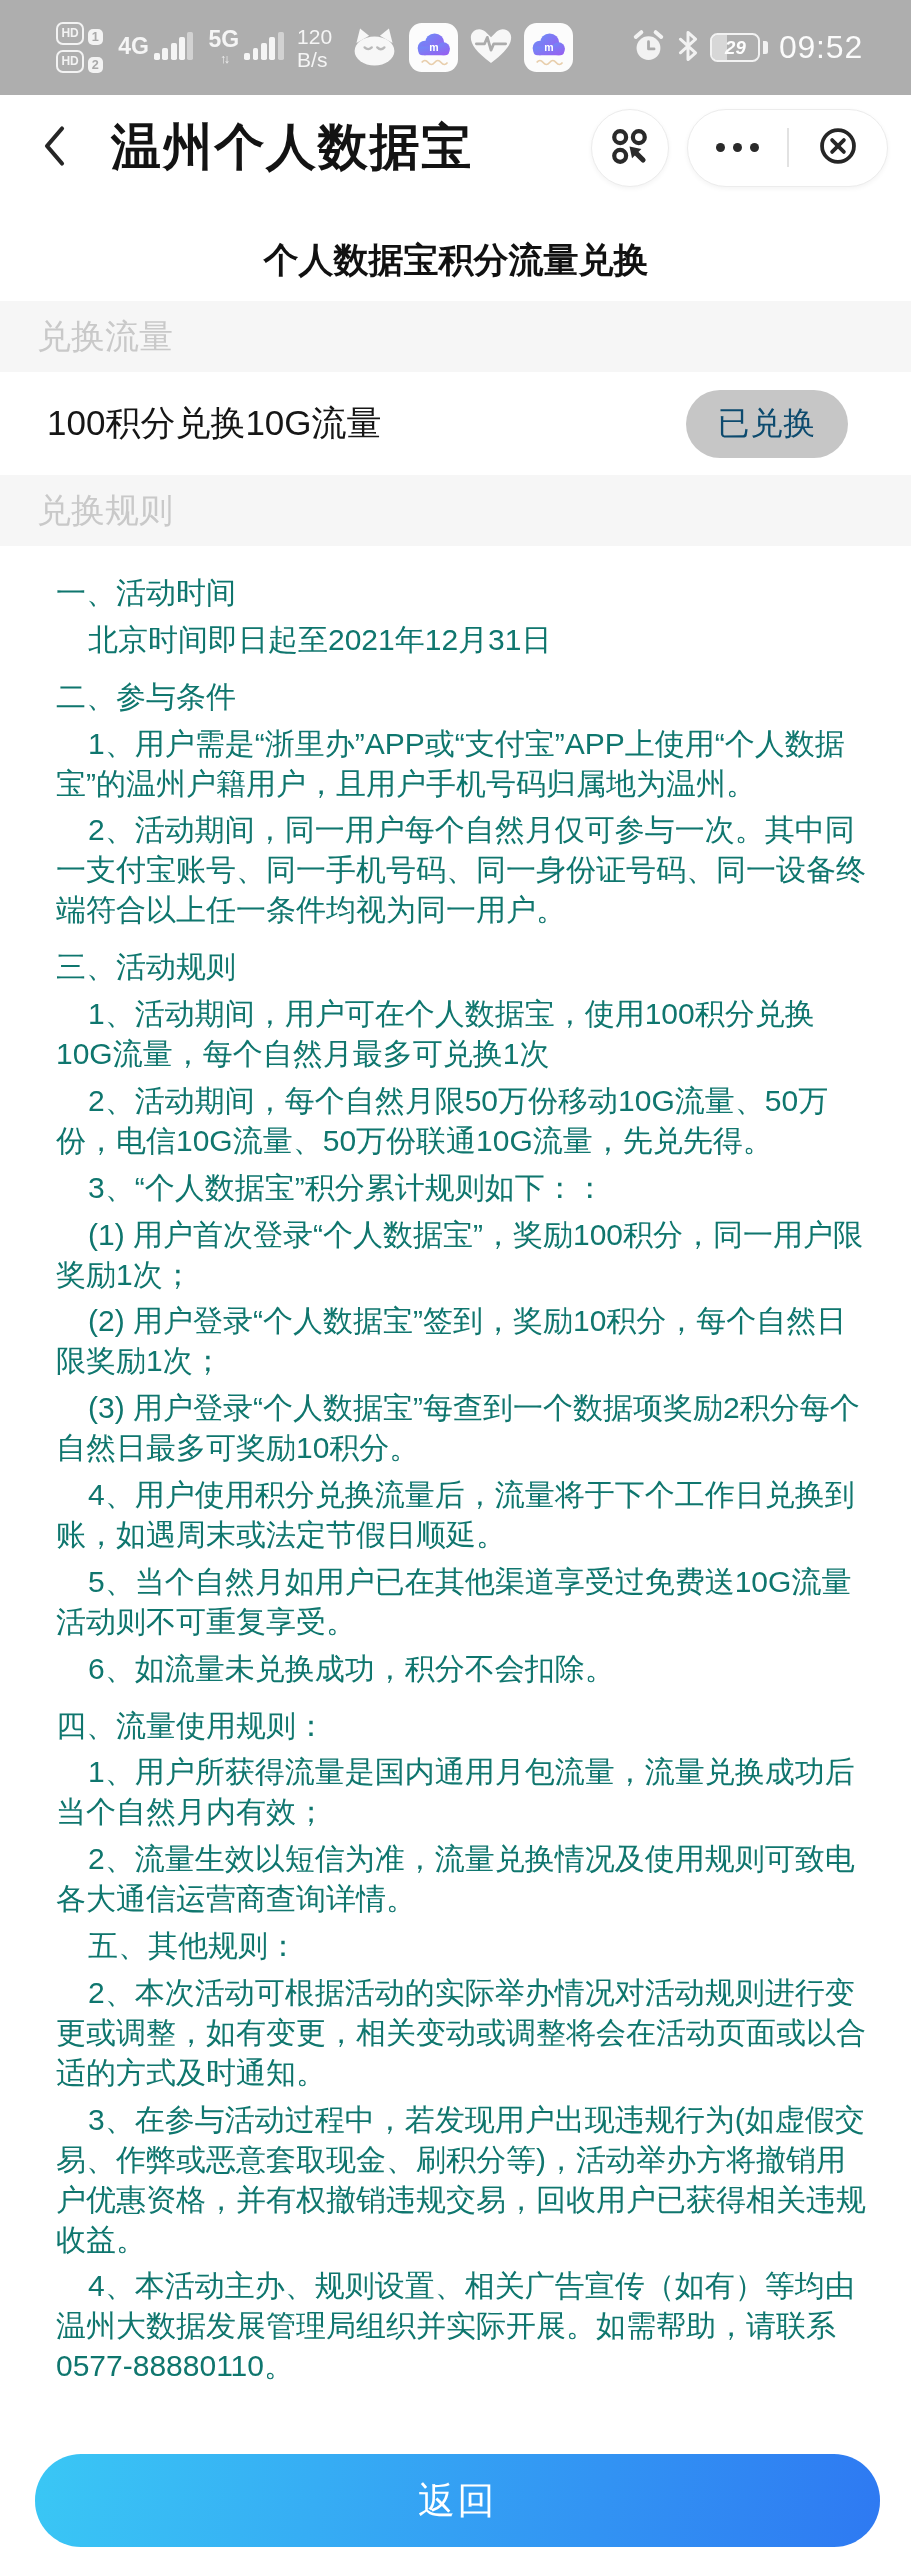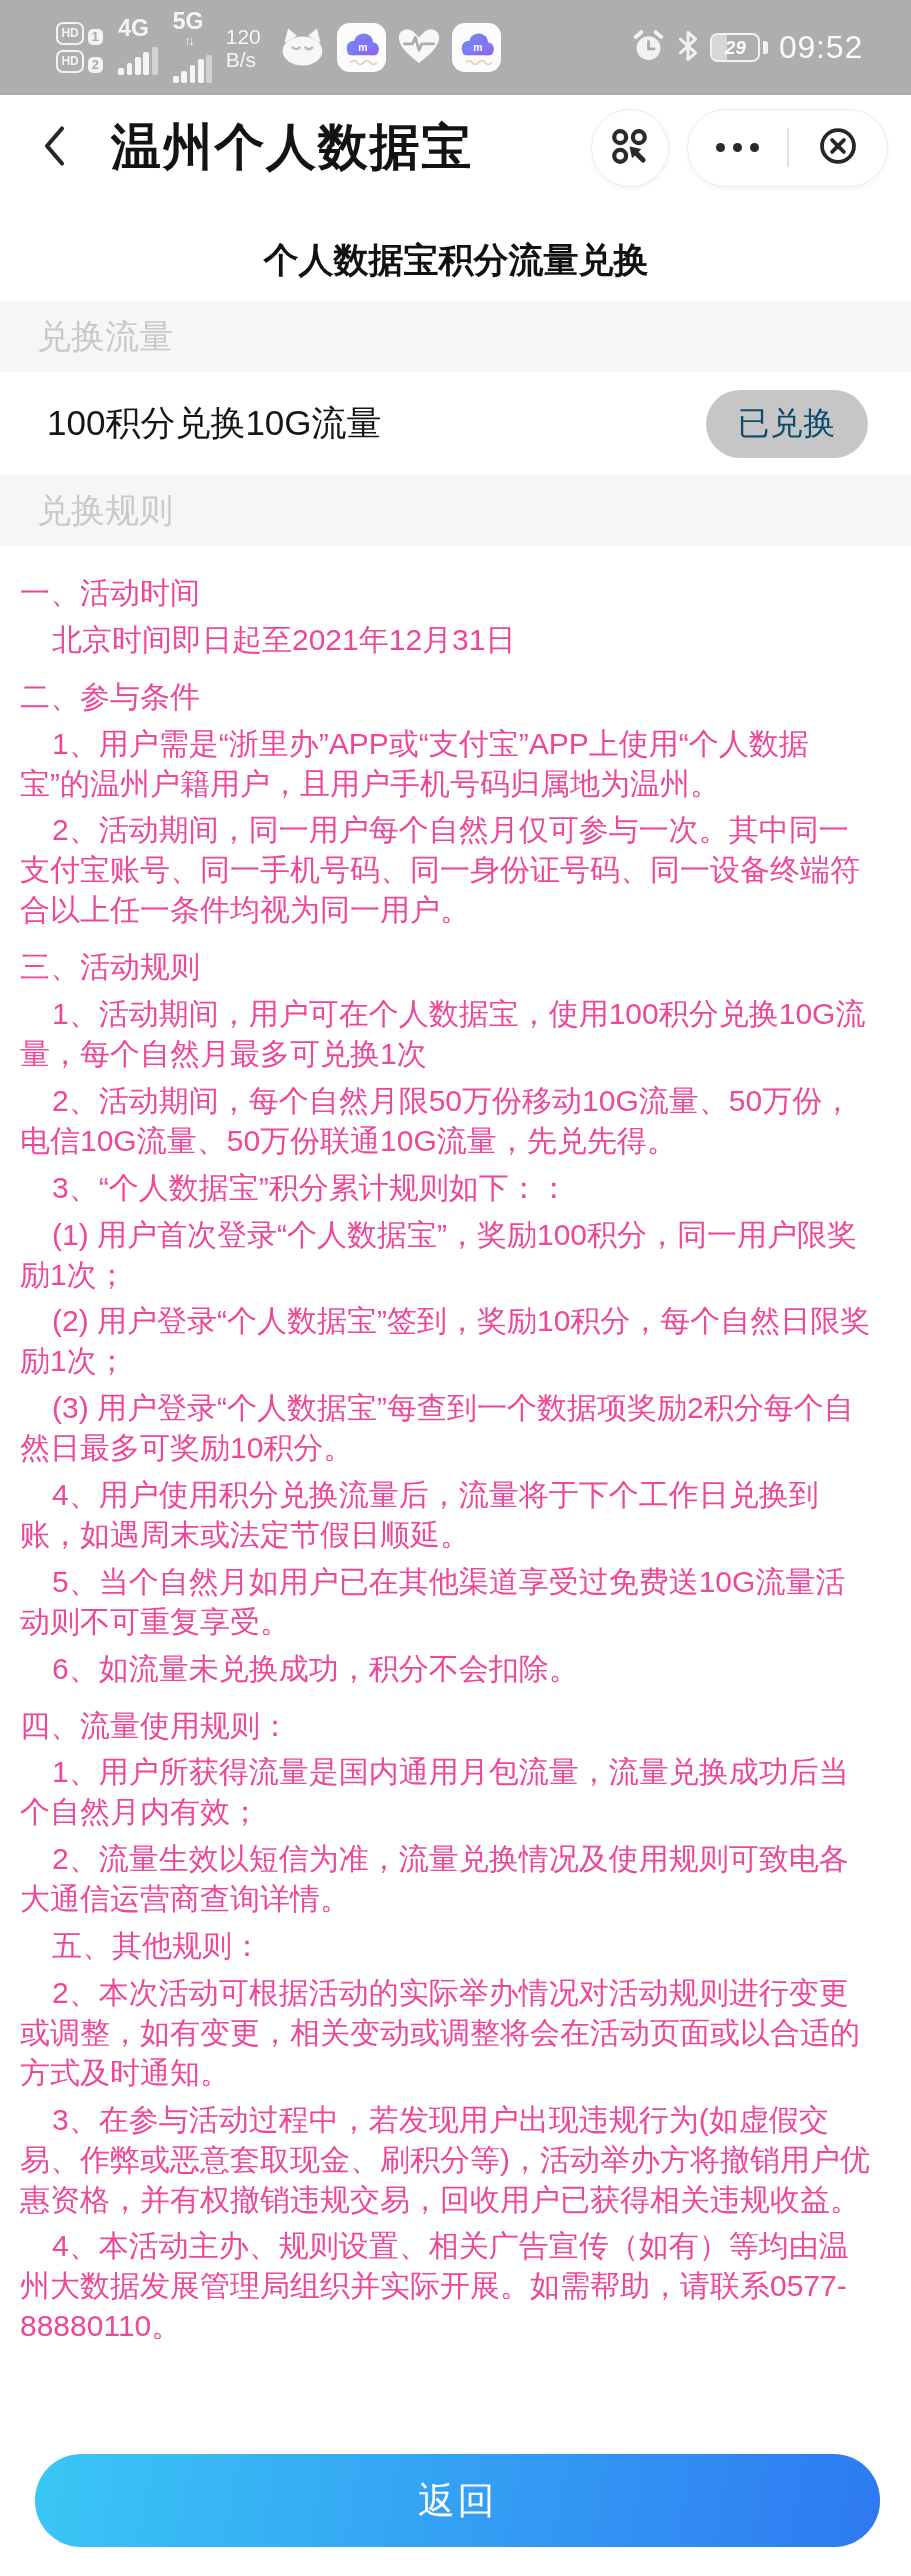--- a/index.html
+++ b/index.html
@@ -12,21 +12,21 @@
   
   .statusbar{
     height:95px;background:var(--status-bar-bg,#aeaeae);
     display:flex;align-items:center;padding:0 49px 0 56px;gap:11.8px;
     color:#f5f5f5;box-sizing:border-box;
   }
   .hd-stack{display:flex;flex-direction:column;gap:5.9px;}
   .hd-row{display:flex;align-items:flex-end;gap:3.4px;}
   .hd-badge{border:2.5px solid #f3f3f3;border-radius:6.8px;padding:0 3.4px;font-size:12px;line-height:18.6px;font-weight:700;color:#f3f3f3;}
   .hd-slot{background:#f3f3f3;color:#a9a9a9;border-radius:5px;font-size:12.7px;line-height:16px;padding:0 4.2px;font-weight:700;}
-  .net{display:flex;align-items:flex-start;gap:5px;margin-left:3.4px;flex-direction:column;}
+  .net{display:flex;align-items:center;gap:5px;margin-left:3.4px;}
   .net-label-wrap{display:flex;flex-direction:column;align-items:center;line-height:1;padding-bottom:1.7px;}
   .net-label{font-size:23px;font-weight:700;color:#f5f5f5;}
   .net-arrows{font-size:12.7px;color:#f0f0f0;letter-spacing:-2.5px;margin-top:2.5px;}
   .bars{display:flex;align-items:flex-end;gap:2.5px;padding-bottom:2.5px;}
   .bar{width:5.9px;background:#f5f5f5;border-radius:1.7px;}
   .bar.b1{height:6.8px}.bar.b2{height:11.8px}.bar.b3{height:17.7px}.bar.b4{height:23.6px}
   .bar.dim{height:28px;background:rgba(255,255,255,.45);}
   .speed{display:flex;flex-direction:column;font-size:21px;line-height:23px;color:#f5f5f5;margin-left:1.7px;}
   .sb-apps{display:flex;align-items:center;gap:11px;margin-left:6.8px;}
   .tile{width:49px;height:49px;border-radius:12.7px;background:#fcfcfc;display:flex;align-items:center;justify-content:center;}
@@ -43,24 +43,24 @@
   .header-title{margin-left:44px;font-size:50px;font-weight:700;color:#131313;letter-spacing:1.7px;}
   .circle-btn{margin-left:auto;width:78px;height:78px;border:1.7px solid #ececec;border-radius:50%;background:#fff;display:flex;align-items:center;justify-content:center;box-shadow:0 1.7px 5px rgba(0,0,0,.05);cursor:pointer;padding:0;}
   .pill-group{margin-left:18.6px;width:201px;height:78px;border:1.7px solid #ececec;border-radius:41px;display:flex;align-items:center;background:#fff;box-sizing:border-box;box-shadow:0 1.7px 5px rgba(0,0,0,.05);}
   .pill-half{flex:1;display:flex;align-items:center;justify-content:center;height:100%;background:none;border:none;cursor:pointer;padding:0;}
   .pill-divider{width:1.7px;height:39px;background:#e2e2e2;}
   .dots{display:flex;gap:7.6px;align-items:center;}
   .dots span{width:9.3px;height:9.3px;border-radius:50%;background:#2a2a2a;display:block;}
   
   .page-title{padding-top:37px;height:64px;text-align:center;font-size:35px;font-weight:700;color:#111;box-sizing:content-box;}
   .section-band{height:71px;background:var(--section-band-bg,#f6f6f6);display:flex;align-items:center;padding:0 37px;font-size:34px;color:var(--section-label,#c9c9c9);}
-  .offer-row{height:103px;padding:0 44px 0 47px;display:flex;align-items:center;justify-content:space-between;}
+  .offer-row{height:103px;padding:0 64px 0 47px;display:flex;align-items:center;justify-content:space-between;}
   .offer-text{font-size:35px;color:#161616;}
   .exchanged-pill{height:68px;border-radius:35px;background:var(--exchanged-pill-bg,#c6c6c6);color:#0c4a6e;font-size:32px;display:flex;align-items:center;padding:0 32px;border:none;letter-spacing:0.8px;}
-  .rules{padding:27px 41px 0 20px;font-size:30px;line-height:40px;color:#ec4899;}
+  .rules{padding:27px 41px 0 56px;font-size:30px;line-height:40px;color:#0f766e;}
   .rules p{margin:0 0 6.8px;text-indent:32px;}
   .rules p.section{text-indent:0;margin:17px 0 6.8px;}
   .rules p.section:first-child{margin-top:0;}
   
   .footer-panel{position:absolute;left:0;bottom:0;width:100%;height:137px;background:#fff;}
   .back-button{
     position:absolute;left:35px;right:32px;bottom:29px;height:93px;border-radius:46px;border:none;cursor:pointer;
     background:linear-gradient(100deg,var(--back-gradient-start,#3ac7f5) 0%,var(--back-gradient-end,#2e79f2) 100%);
     color:#fff;font-size:37px;display:flex;align-items:center;justify-content:center;letter-spacing:2.5px;
     font-family:inherit;

